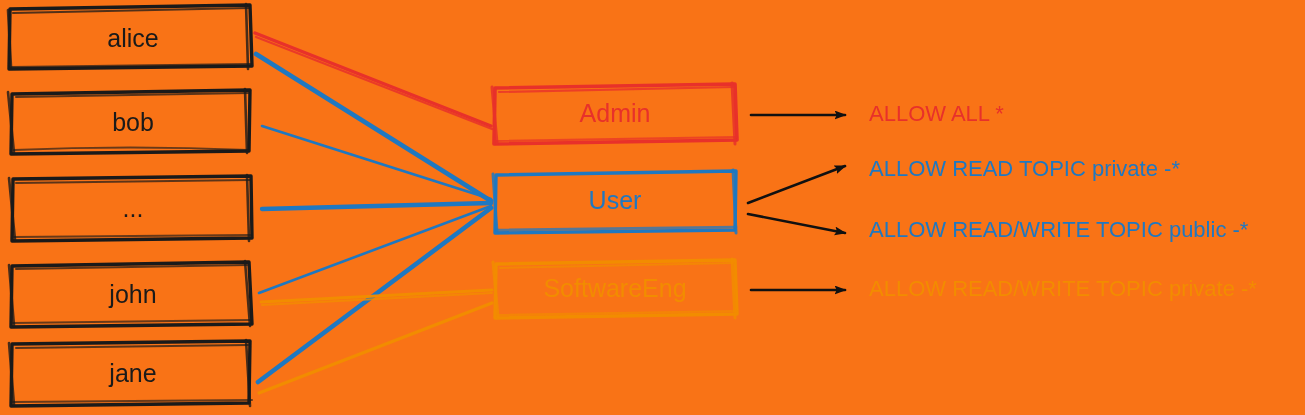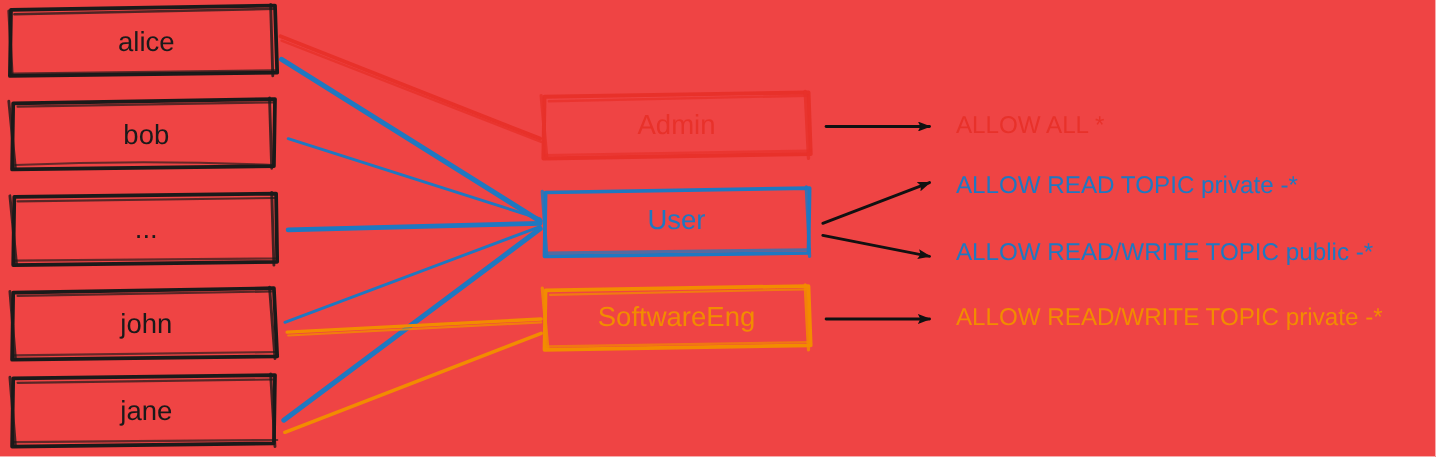--- a/index.html
+++ b/index.html
@@ -10,21 +10,21 @@
   body {
     width: 1305px;
     height: 415px;
     font-family: "Liberation Sans", sans-serif;
     overflow: hidden;
   }
   #diagram-root {
     position: relative;
     width: 1305px;
     height: 415px;
-    background: #ef4444;
+    background: #f97316;
   }
   svg.canvas {
     position: absolute;
     top: 0;
     left: 0;
     width: 1305px;
     height: 415px;
   }
   .box-label {
     font-family: "Liberation Sans", sans-serif;

